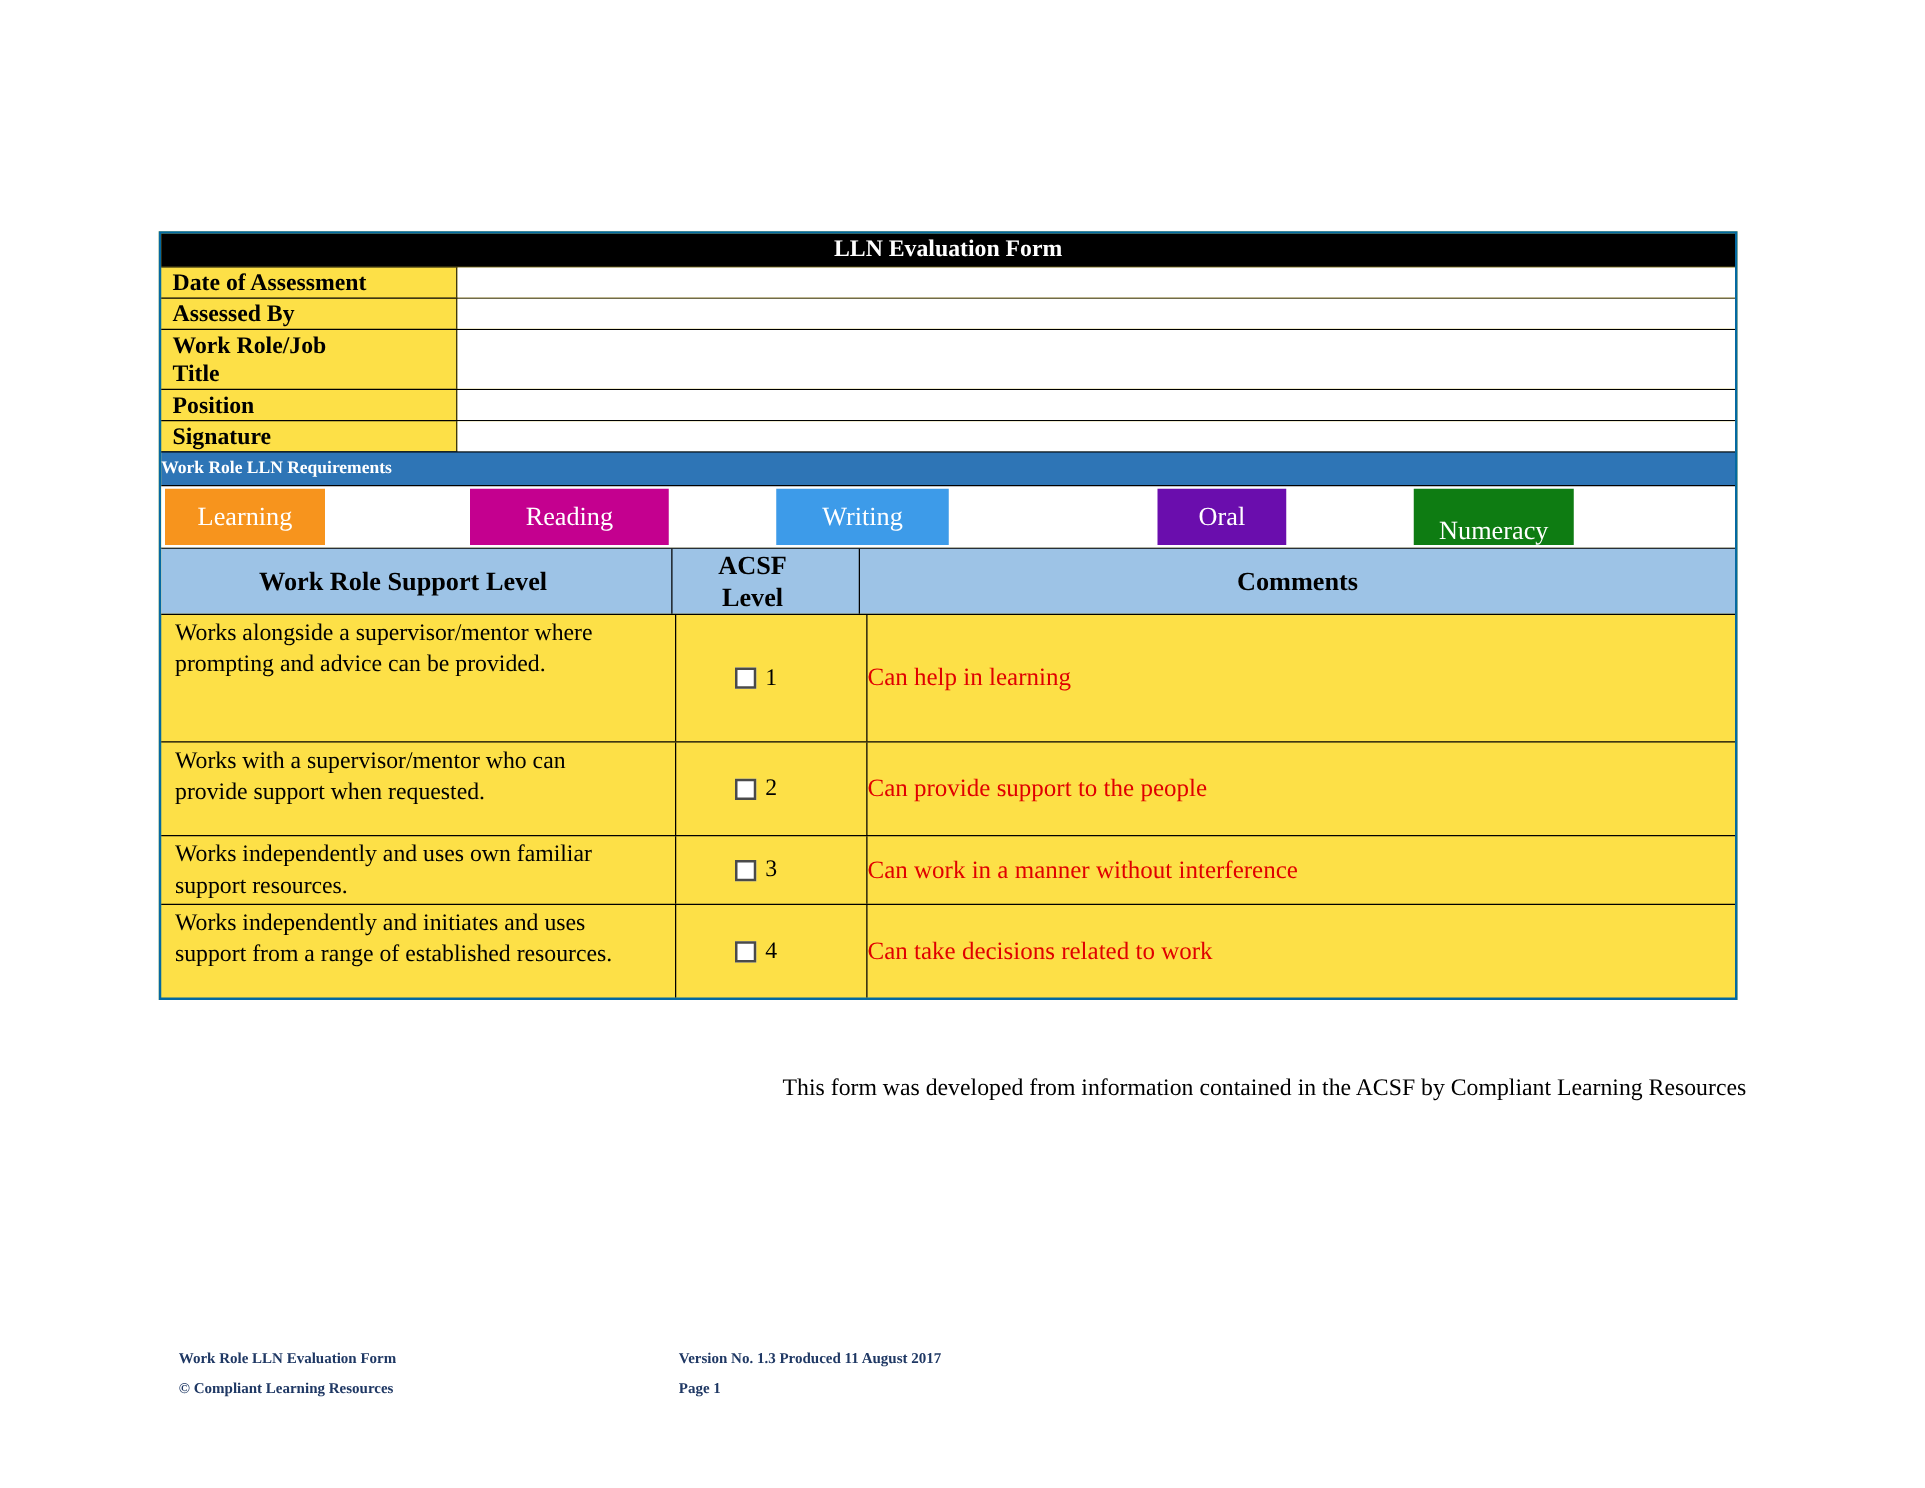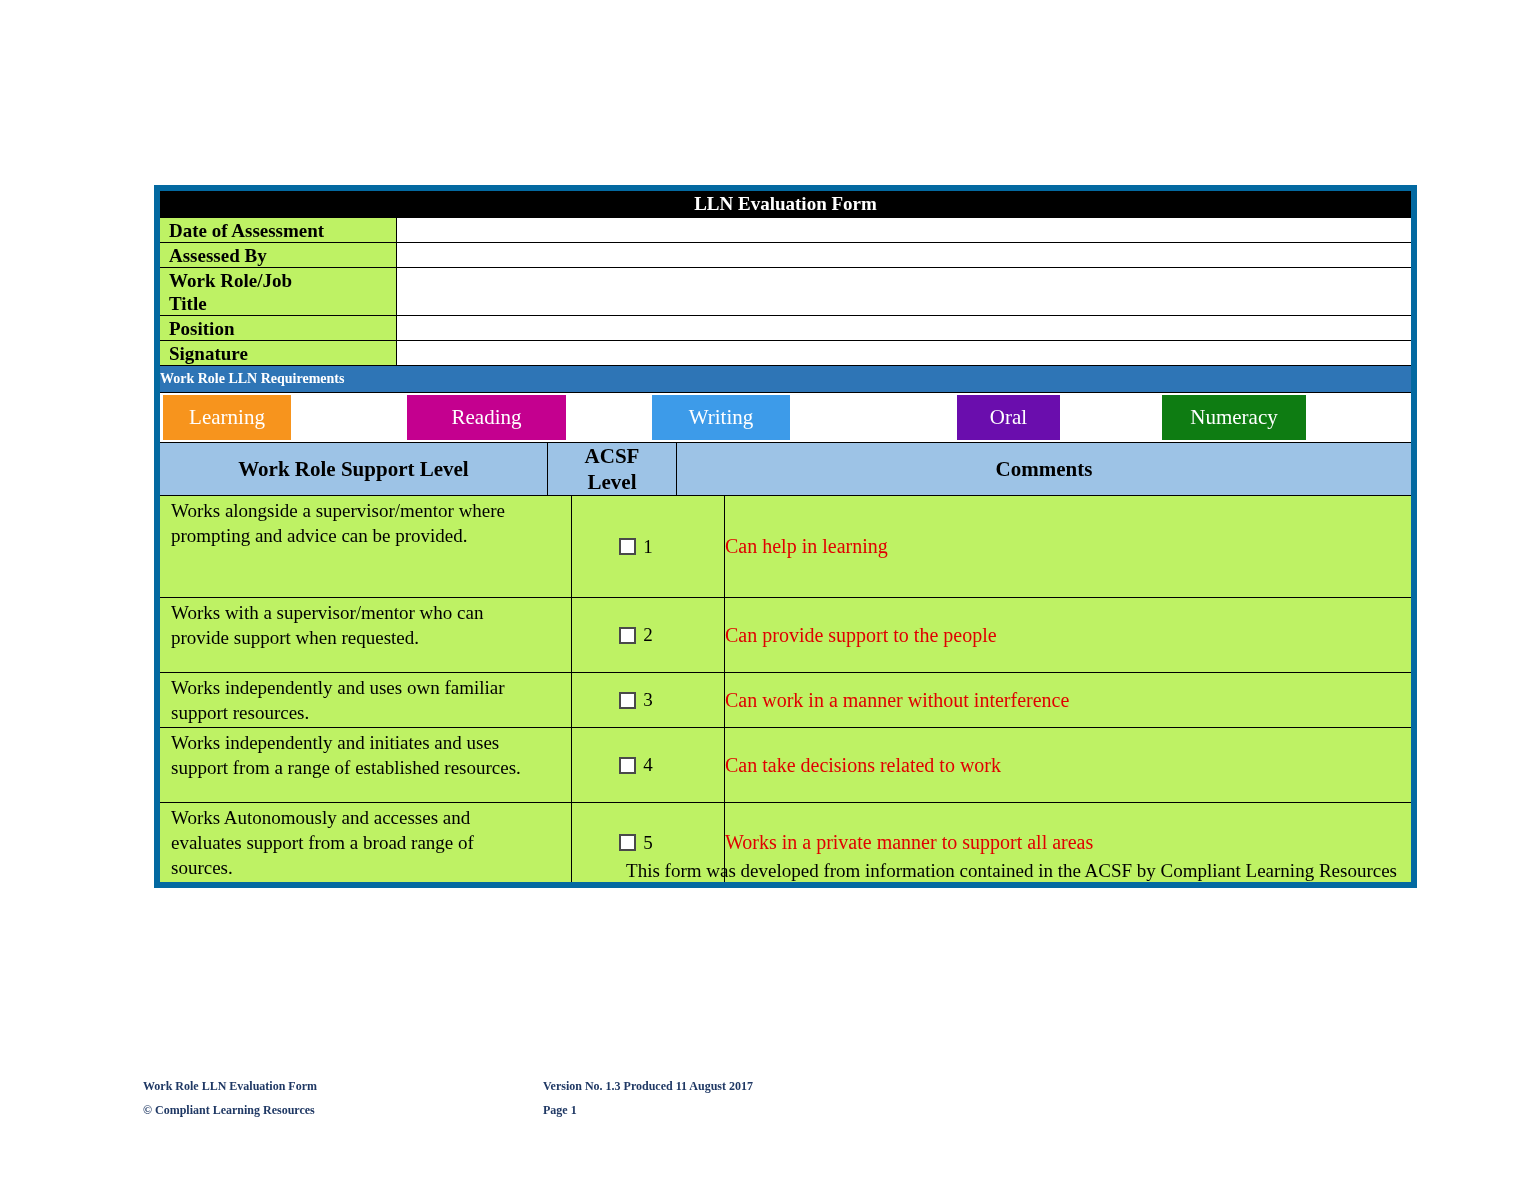--- a/index.html
+++ b/index.html
@@ -13,23 +13,22 @@
     color: #000000;
     overflow: hidden;
   }
 
   
   .doc-table {
     position: absolute;
     left: 127px;
     top: 185px;
     width: 1263px;
-    border: 6px solid #0369a1;
-    background: #bef264;
-    margin-left: 27px;
+    border: 2px solid #0369a1;
+    background: #fde047;
   }
   .title-bar {
     background: #000000;
     color: #ffffff;
     font-weight: bold;
     font-size: 19px;
     text-align: center;
     height: 26px;
     line-height: 26px;
   }
@@ -77,35 +76,36 @@
     font-size: 21px;
     display: flex;
     align-items: center;
     justify-content: center;
     text-align: center;
   }
   .cat-learning { left: 3px;    width: 128px; background: #F7941D; }
   .cat-reading  { left: 247px;  width: 159px; background: #C4008F; }
   .cat-writing  { left: 492px;  width: 138px; background: #3D9BE9; }
   .cat-oral     { left: 797px;  width: 103px; background: #6A0DAD; }
-  .cat-numeracy { left: 1002px; width: 144px; background: #0E7C12; }
+  .cat-numeracy { left: 1002px; width: 128px; background: #0E7C12; align-items: flex-end; }
   .cat-numeracy span {
     display: inline-block;
     width: 88px;
     overflow-wrap: anywhere;
     word-break: break-all;
     line-height: 23px;
   }
 
   .thead {
     display: grid;
     grid-template-columns: 387px 129px 1fr;
     border-top: 1px solid #000;
     background: #9DC3E6;
     min-height: 48px;
+    gap: 21px;
   }
   .thead .hcell {
     display: flex;
     align-items: center;
     justify-content: center;
     font-weight: bold;
     font-size: 21px;
     text-align: center;
   }
   .thead .hcell + .hcell { border-left: 1px solid #000; }
@@ -276,30 +276,20 @@
       <div class="cell support"><span>Works independently and initiates and uses support from a range of established resources.</span></div>
       <div class="cell acsf">
         <span class="checkbox"></span>
         <span>4</span>
       </div>
       <div class="cell comment">
           <span>Can take decisions related to work</span>
         </div>
     </div>
 
-    <div class="trow r5">
-      <div class="cell support"><span>Works Autonomously and accesses and evaluates support from a broad range of sources.</span></div>
-      <div class="cell acsf">
-        <span class="checkbox"></span>
-        <span>5</span>
-      </div>
-      <div class="cell comment">
-          <span>Works in a private manner to support all areas</span>
-        </div>
-    </div>
 
   </div>
 
   <div class="attribution">This form was developed from information contained in the ACSF by Compliant Learning Resources</div>
 
   <div class="footer">
     <div>
       <div>Work Role LLN Evaluation Form</div>
       <div>© Compliant Learning Resources</div>
     </div>

